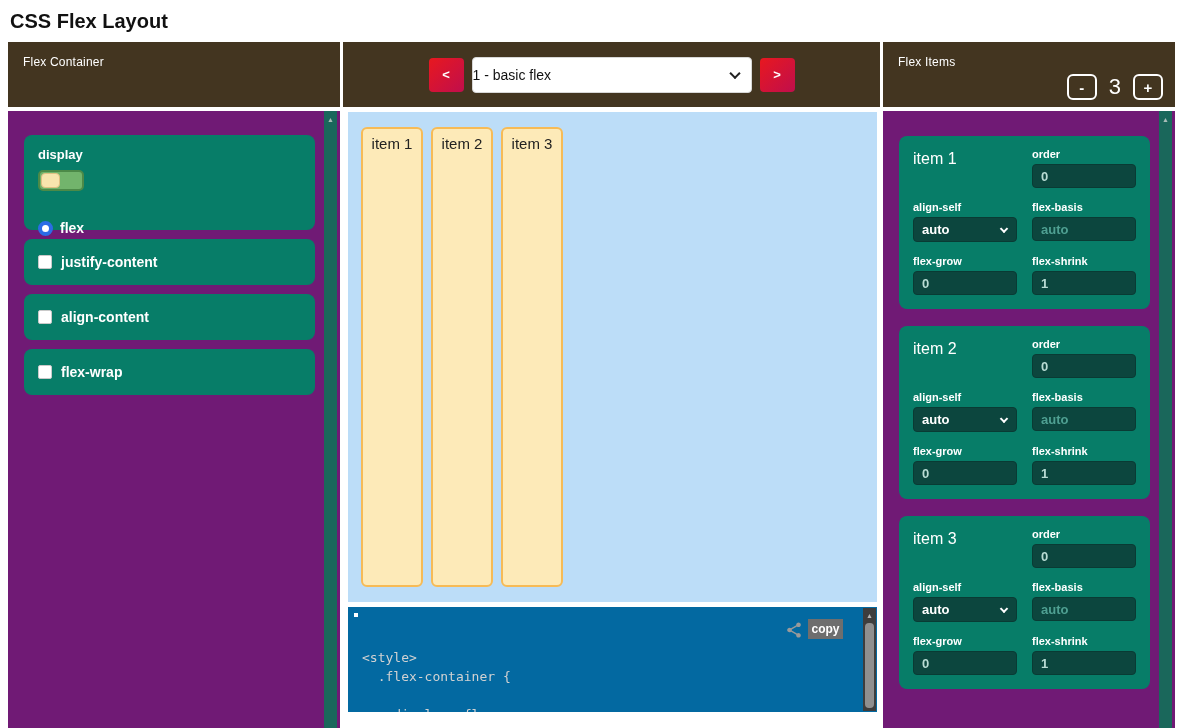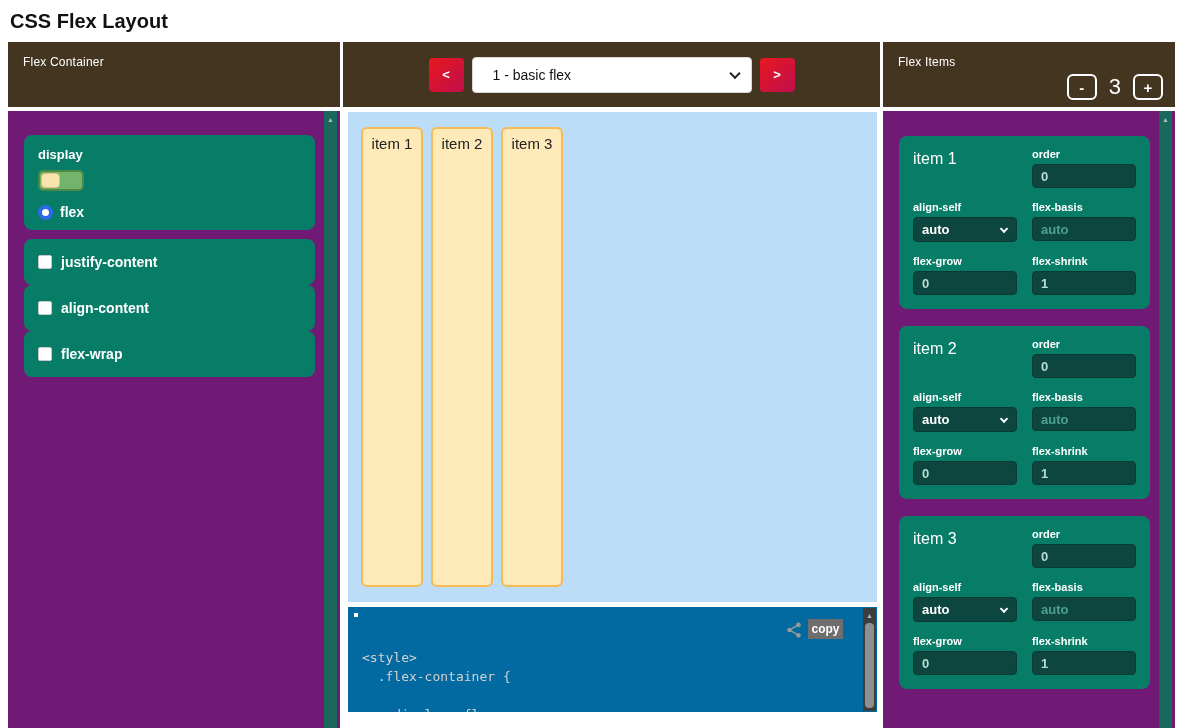--- a/index.html
+++ b/index.html
@@ -22,34 +22,34 @@
   .teal-scroll { position:absolute; top:0; right:3px; width:13px; height:100%; background:#1a675b; }
   .teal-scroll .arr { display:block; text-align:center; font-size:7px; color:#a9bdb8; padding-top:5px; }
 
   
   .left-content { padding:24px 25px 0 16px; }
   .card { background:#077d68; border-radius:8px; }
   .display-card { height:95px; padding:12px 14px; margin-bottom:9px; }
   .ctl-label { color:#fff; font-weight:bold; font-size:13px; }
   .toggle { margin-top:8px; width:46px; height:21px; background:#72b46c; border:2px solid #4c8a48; border-radius:5px; position:relative; cursor:pointer; }
   .toggle .knob { position:absolute; left:1px; top:1px; width:19px; height:15px; background:#f8e5ae; border:1px solid #dfc083; border-radius:4px; }
-  .radio-row { margin-top:13px; display:flex; align-items:center; }
+  .radio-row { margin-top:29px; display:flex; align-items:center; }
   .radio { width:15px; height:15px; border-radius:50%; background:#fff; border:4px solid #2b6ce6; }
   .radio-label { color:#fff; font-size:14px; font-weight:600; margin-left:7px; }
-  .prop-card { height:46px; margin-bottom:0; display:flex; align-items:center; padding-left:14px; cursor:pointer; }
+  .prop-card { height:46px; margin-bottom:9px; display:flex; align-items:center; padding-left:14px; cursor:pointer; }
   .checkbox { width:14px; height:14px; background:#fff; border:1px solid #c9c9c9; border-radius:2px; flex-shrink:0; }
   .prop-label { color:#fff; font-size:14px; font-weight:bold; margin-left:9px; }
 
   
   .mid-header { height:65px; background:#433520; flex-shrink:0; display:flex; align-items:center; justify-content:center; gap:8px; }
   .nav-btn { width:35px; height:34px; border:none; border-radius:4px; color:#fff; font-size:13px; font-weight:bold;
              background:linear-gradient(135deg,#e8181f 0%,#c00e4c 100%); cursor:pointer; }
   .select-wrap { position:relative; }
   .demo-select { width:280px; height:36px; border:1px solid #d7d7d7; border-radius:4px; background:#fff; color:#111;
-                 font-size:14px; font-family:inherit; padding:0 34px 0 20px; appearance:none; -webkit-appearance:none; }
+                 font-size:14px; font-family:inherit; padding:0 34px 0 0; appearance:none; -webkit-appearance:none; }
   .chev { position:absolute; right:13px; top:50%; width:8px; height:8px; border-right:2.5px solid #222; border-bottom:2.5px solid #222;
           transform:translateY(-70%) rotate(45deg); pointer-events:none; }
   .flex-preview { margin:5px 3px 0 5px; height:490px; background:#bcddf8; padding:15px 0 0 13px; display:flex; gap:8px; }
   .flex-item { width:62px; height:460px; background:#fdeab8; border:2px solid #f7bb56; border-radius:6px;
                text-align:center; padding-top:6px; font-size:15px; color:#222; }
   .code-panel { margin:5px 3px 16px 5px; flex:1; background:#0369a1; position:relative; overflow:hidden; }
   .code-dot { position:absolute; left:6px; top:6px; width:4px; height:4px; background:#fff; }
   .code-pre { padding:41px 30px 6px 14px; font-family:"DejaVu Sans Mono","Liberation Mono",monospace;
               font-size:13px; line-height:19px; color:#d2d2d2; white-space:pre; }
   .share-btn { position:absolute; right:74px; top:14px; width:18px; height:18px; cursor:pointer; }

